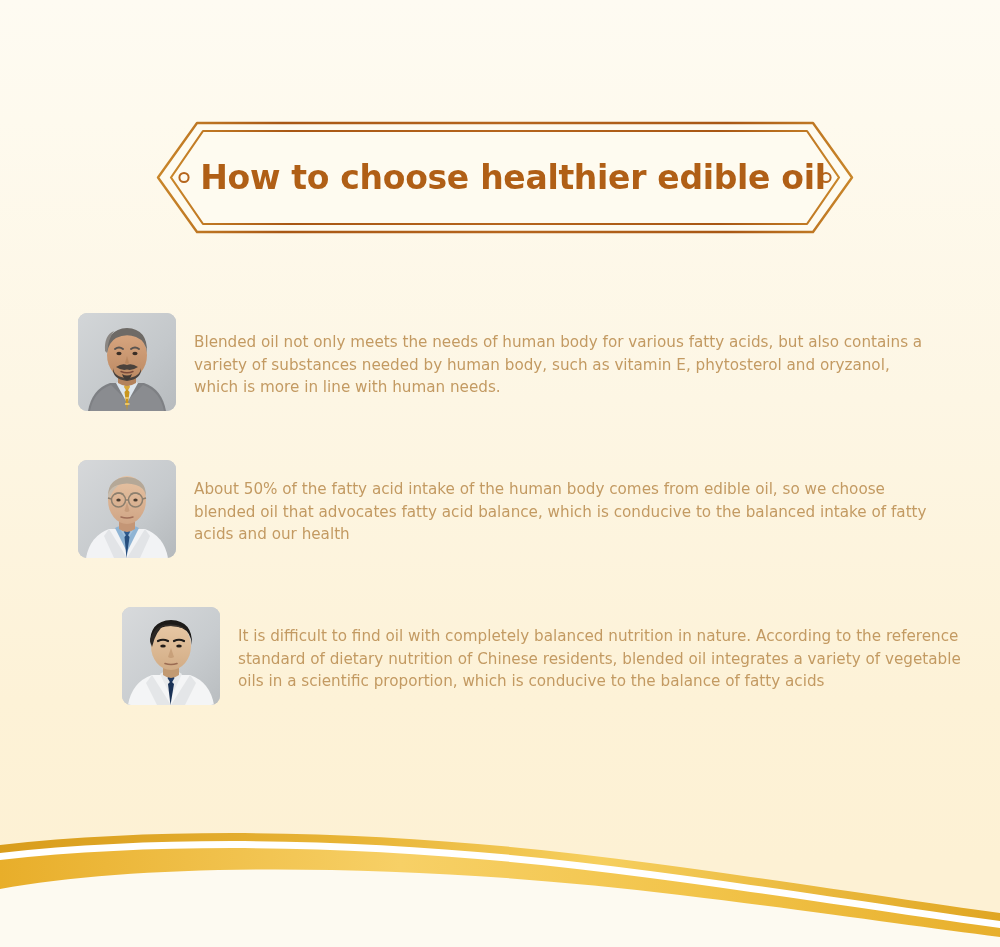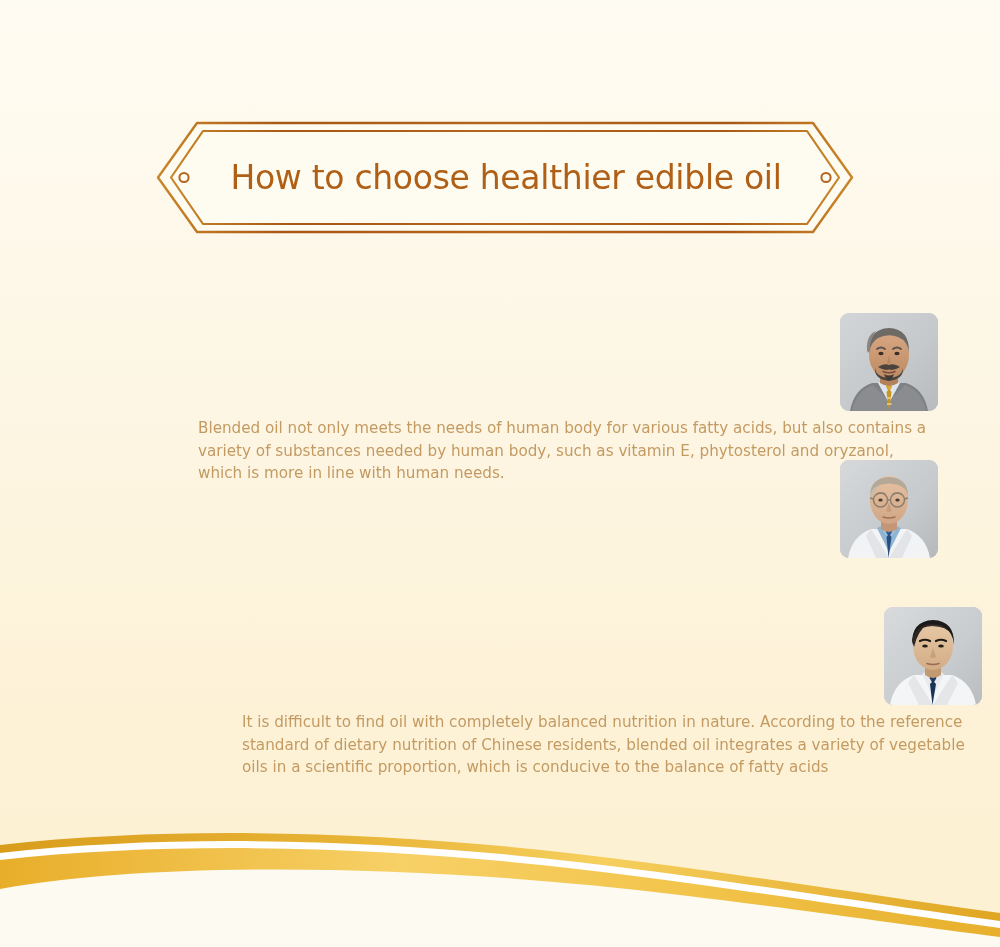--- a/index.html
+++ b/index.html
@@ -38,44 +38,43 @@
   #banner-svg {
     position: absolute;
     left: 0;
     top: 0;
     width: 700px;
     height: 115px;
     display: block;
   }
   #banner-title {
     position: absolute;
-    left: 1px;
+    left: 8px;
     top: 0;
     width: 700px;
     height: 115px;
     display: flex;
     align-items: center;
     justify-content: center;
     font-family: "DejaVu Sans", sans-serif;
-    font-weight: normal;
+    font-weight: bold;
     font-size: 33px;
     letter-spacing: -0.3px;
     color: #B05F16;
     white-space: nowrap;
     text-align: right;
   }
 
   
   .row {
     position: absolute;
     left: 78px;
     width: 860px;
     display: flex;
-    align-items: flex-end;
-    flex-direction: column;
+    align-items: center;
   }
   #row-0 { top: 313px; }
   #row-1 { top: 460px; }
   #row-2 { top: 607px; margin-left: 44px; }
 
   .avatar {
     position: relative;
     width: 98px;
     height: 98px;
     flex: 0 0 98px;
@@ -231,20 +230,21 @@
         <line x1="64.5" y1="39" x2="68" y2="38" stroke="#8C7F6E" stroke-width="1.5"></line>
 
         <ellipse cx="40.5" cy="40" rx="2.2" ry="1.6" fill="#4A3C30"></ellipse>
         <ellipse cx="57.5" cy="40" rx="2.2" ry="1.6" fill="#4A3C30"></ellipse>
 
         <path d="M 49 42 L 46.5 51 Q 49 53 51.5 51 Z" fill="#C09474" opacity="0.7"></path>
 
         <path d="M 43 57 Q 49 59 55 57" stroke="#A06E58" stroke-width="1.5" fill="none" stroke-linecap="round"></path>
       </svg>
     </div>
+    <div class="row-text">About 50% of the fatty acid intake of the human body comes from edible oil, so we choose blended oil that advocates fatty acid balance, which is conducive to the balanced intake of fatty acids and our health</div>
   </div>
 
   <div class="row" id="row-2">
     <div class="avatar">
       <svg viewBox="0 0 98 98">
         <defs>
           <linearGradient id="bg3" x1="0" y1="0" x2="1" y2="1">
             <stop offset="0%" stop-color="#D8DADC"></stop>
             <stop offset="60%" stop-color="#C8CCCF"></stop>
             <stop offset="100%" stop-color="#B9BDC0"></stop>

